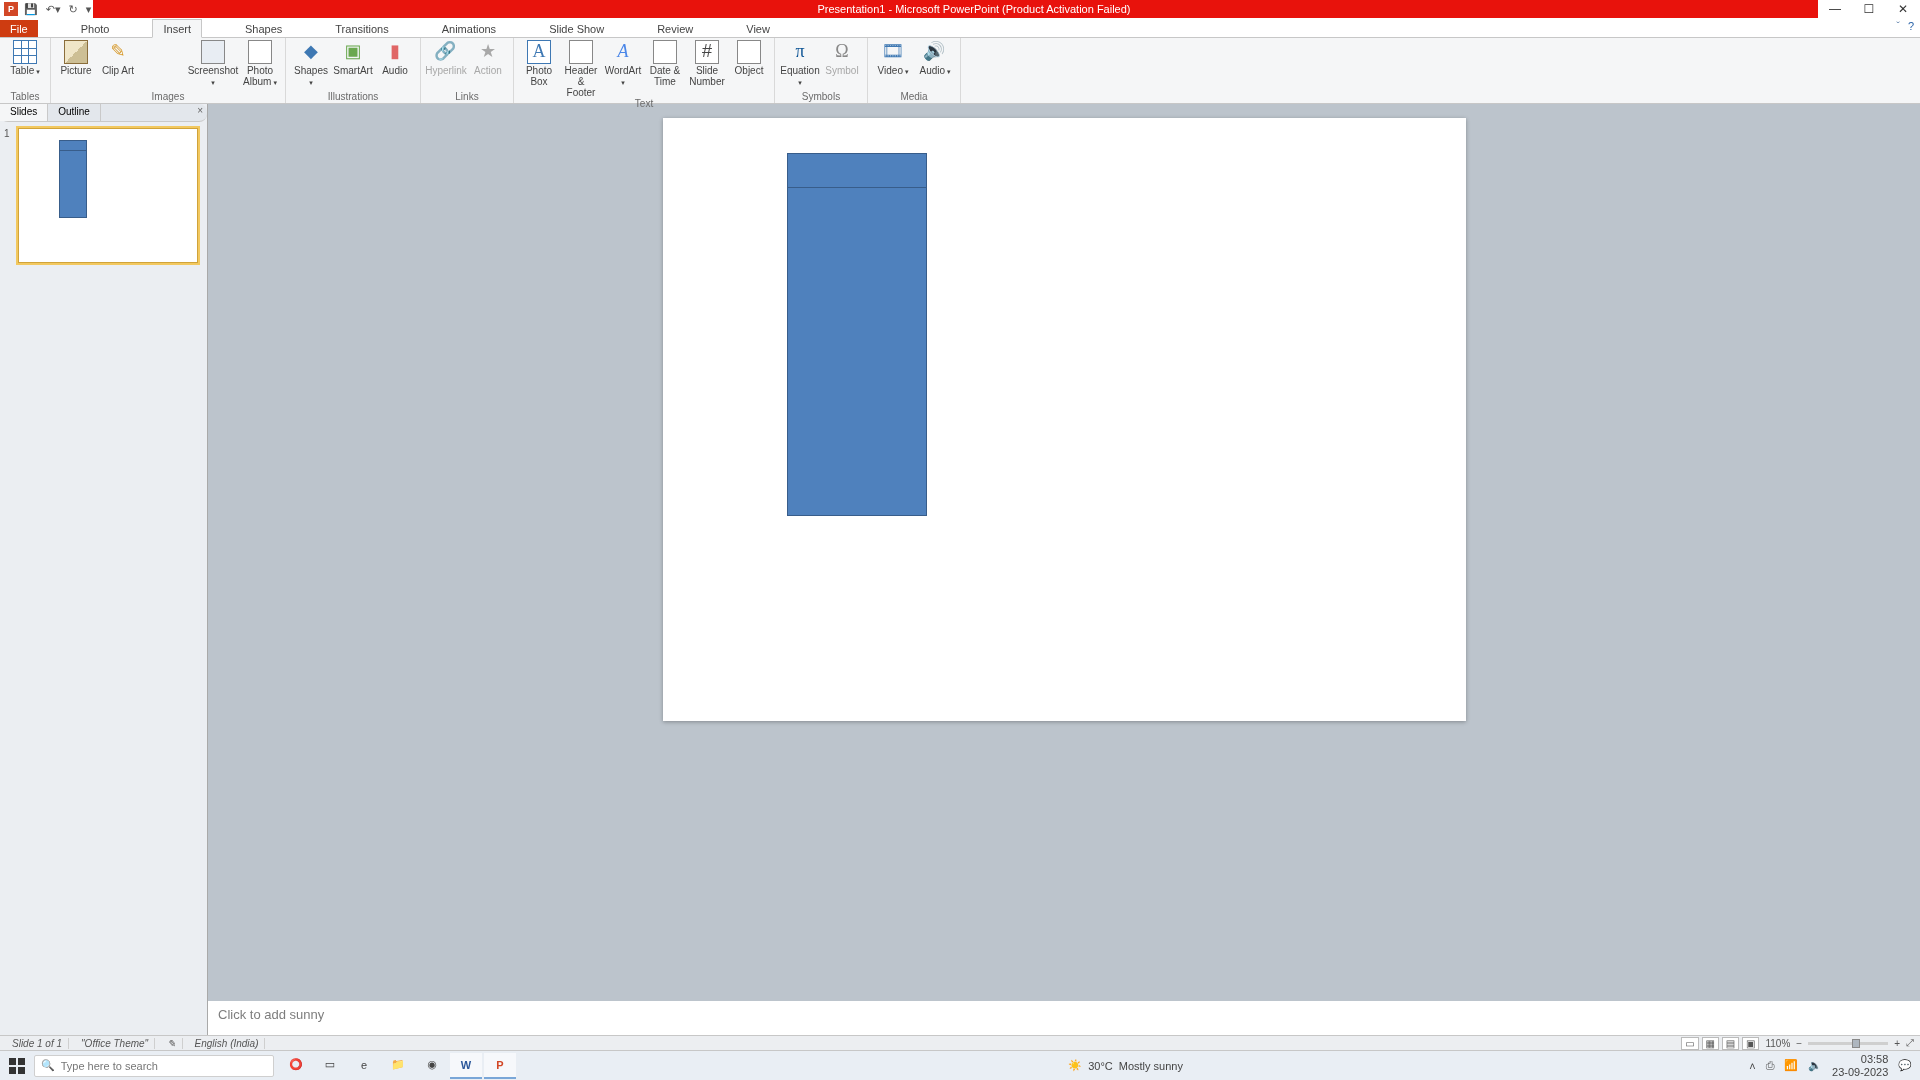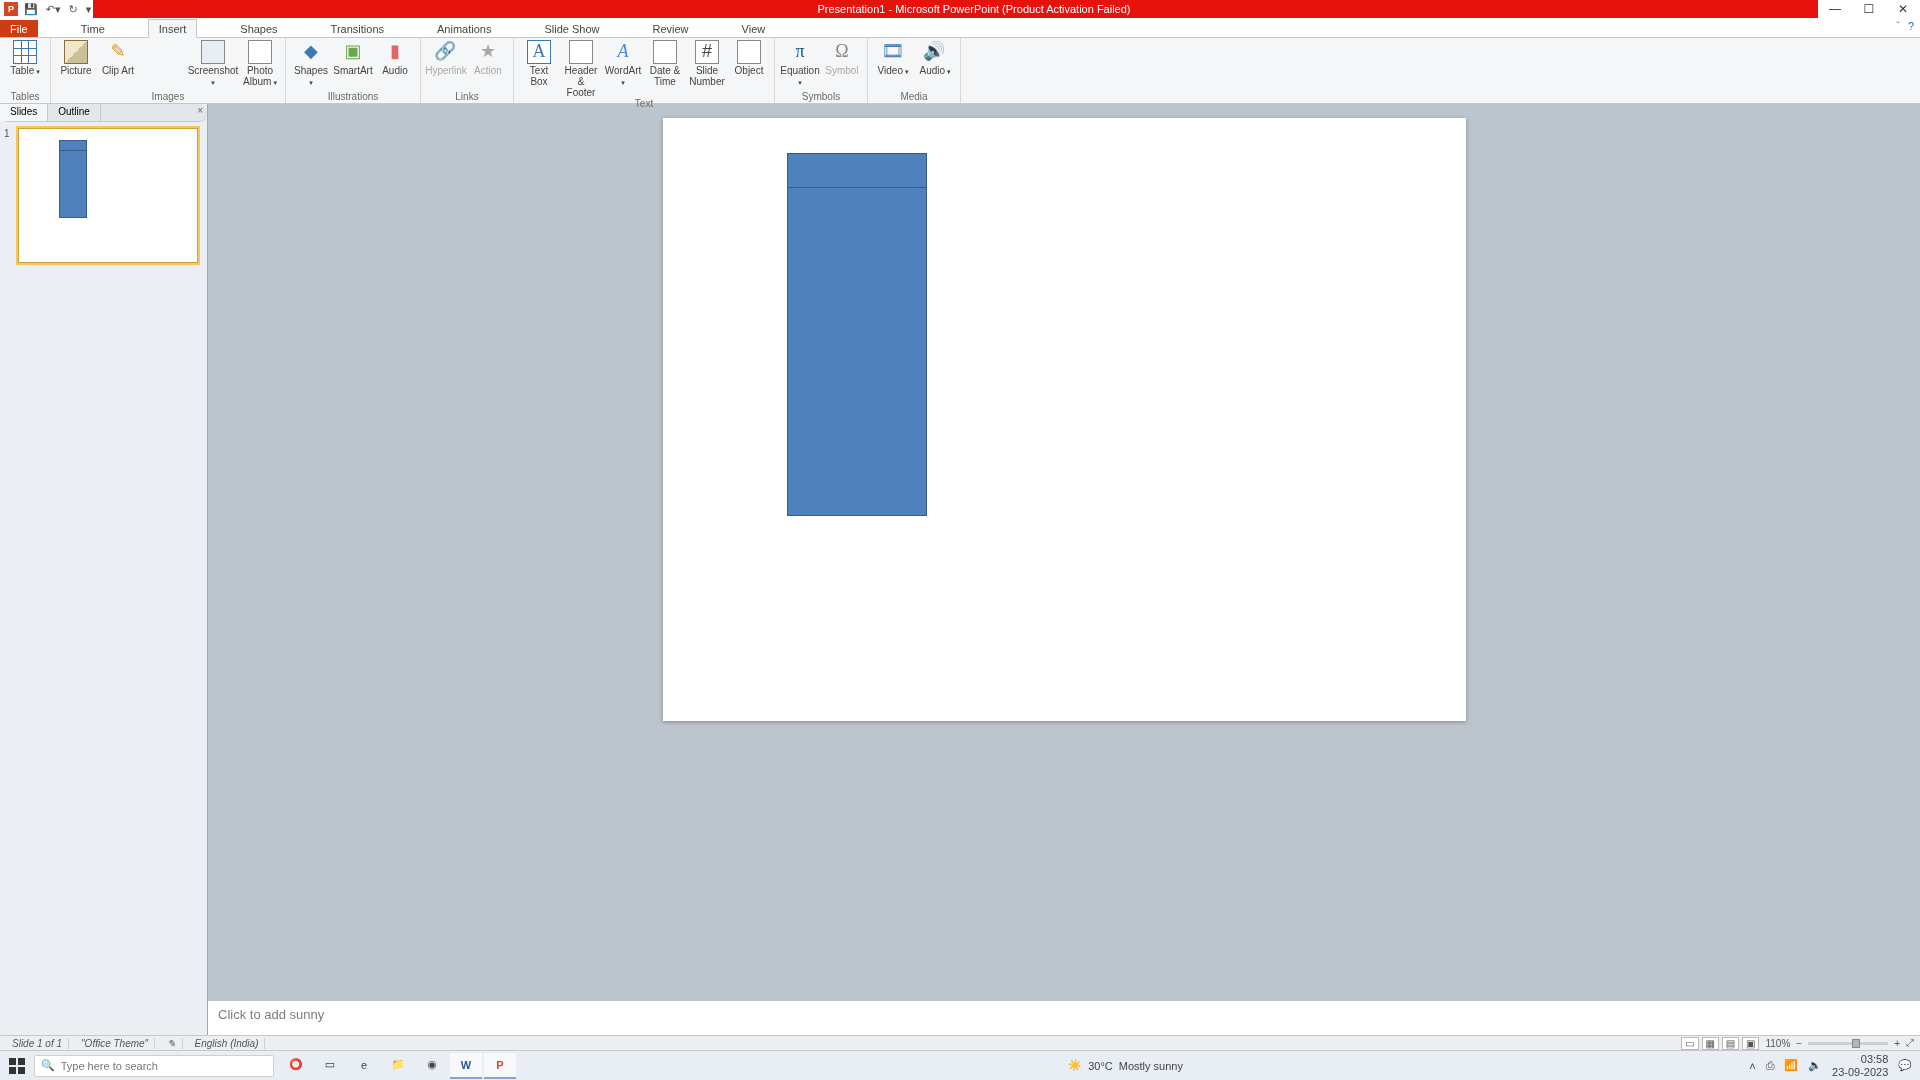--- a/index.html
+++ b/index.html
@@ -266,21 +266,21 @@
   <div class="title-text">Presentation1 - Microsoft PowerPoint (Product Activation Failed)</div>
   <div class="win-controls">
     <div>—</div>
     <div>☐</div>
     <div>✕</div>
   </div>
 </div>
 
 <div class="ribbon-tabs">
   <div class="tab file">File</div>
-  <div class="tab">Time</div>
+  <div class="tab">Photo</div>
   <div class="tab active">Insert</div>
   <div class="tab">Shapes</div>
   <div class="tab">Transitions</div>
   <div class="tab">Animations</div>
   <div class="tab">Slide Show</div>
   <div class="tab">Review</div>
   <div class="tab">View</div>
   <div class="right-icons">
     <span>ˇ</span>
     <span style="color:#2a63a8;">?</span>
@@ -352,21 +352,21 @@
           <div class="txt">Action</div>
         </div>
     </div>
     <div class="label">Links</div>
   </div>
 
   <div class="group">
     <div class="items">
       <div class="rb-btn">
           <div class="ic ic-tb">A</div>
-          <div class="txt">Text
+          <div class="txt">Photo
 Box</div>
         </div>
       <div class="rb-btn">
           <div class="ic ic-hf"></div>
           <div class="txt">Header
 &amp; Footer</div>
         </div>
       <div class="rb-btn">
           <div class="ic ic-wa">A</div>
           <div class="txt dd">WordArt</div>

